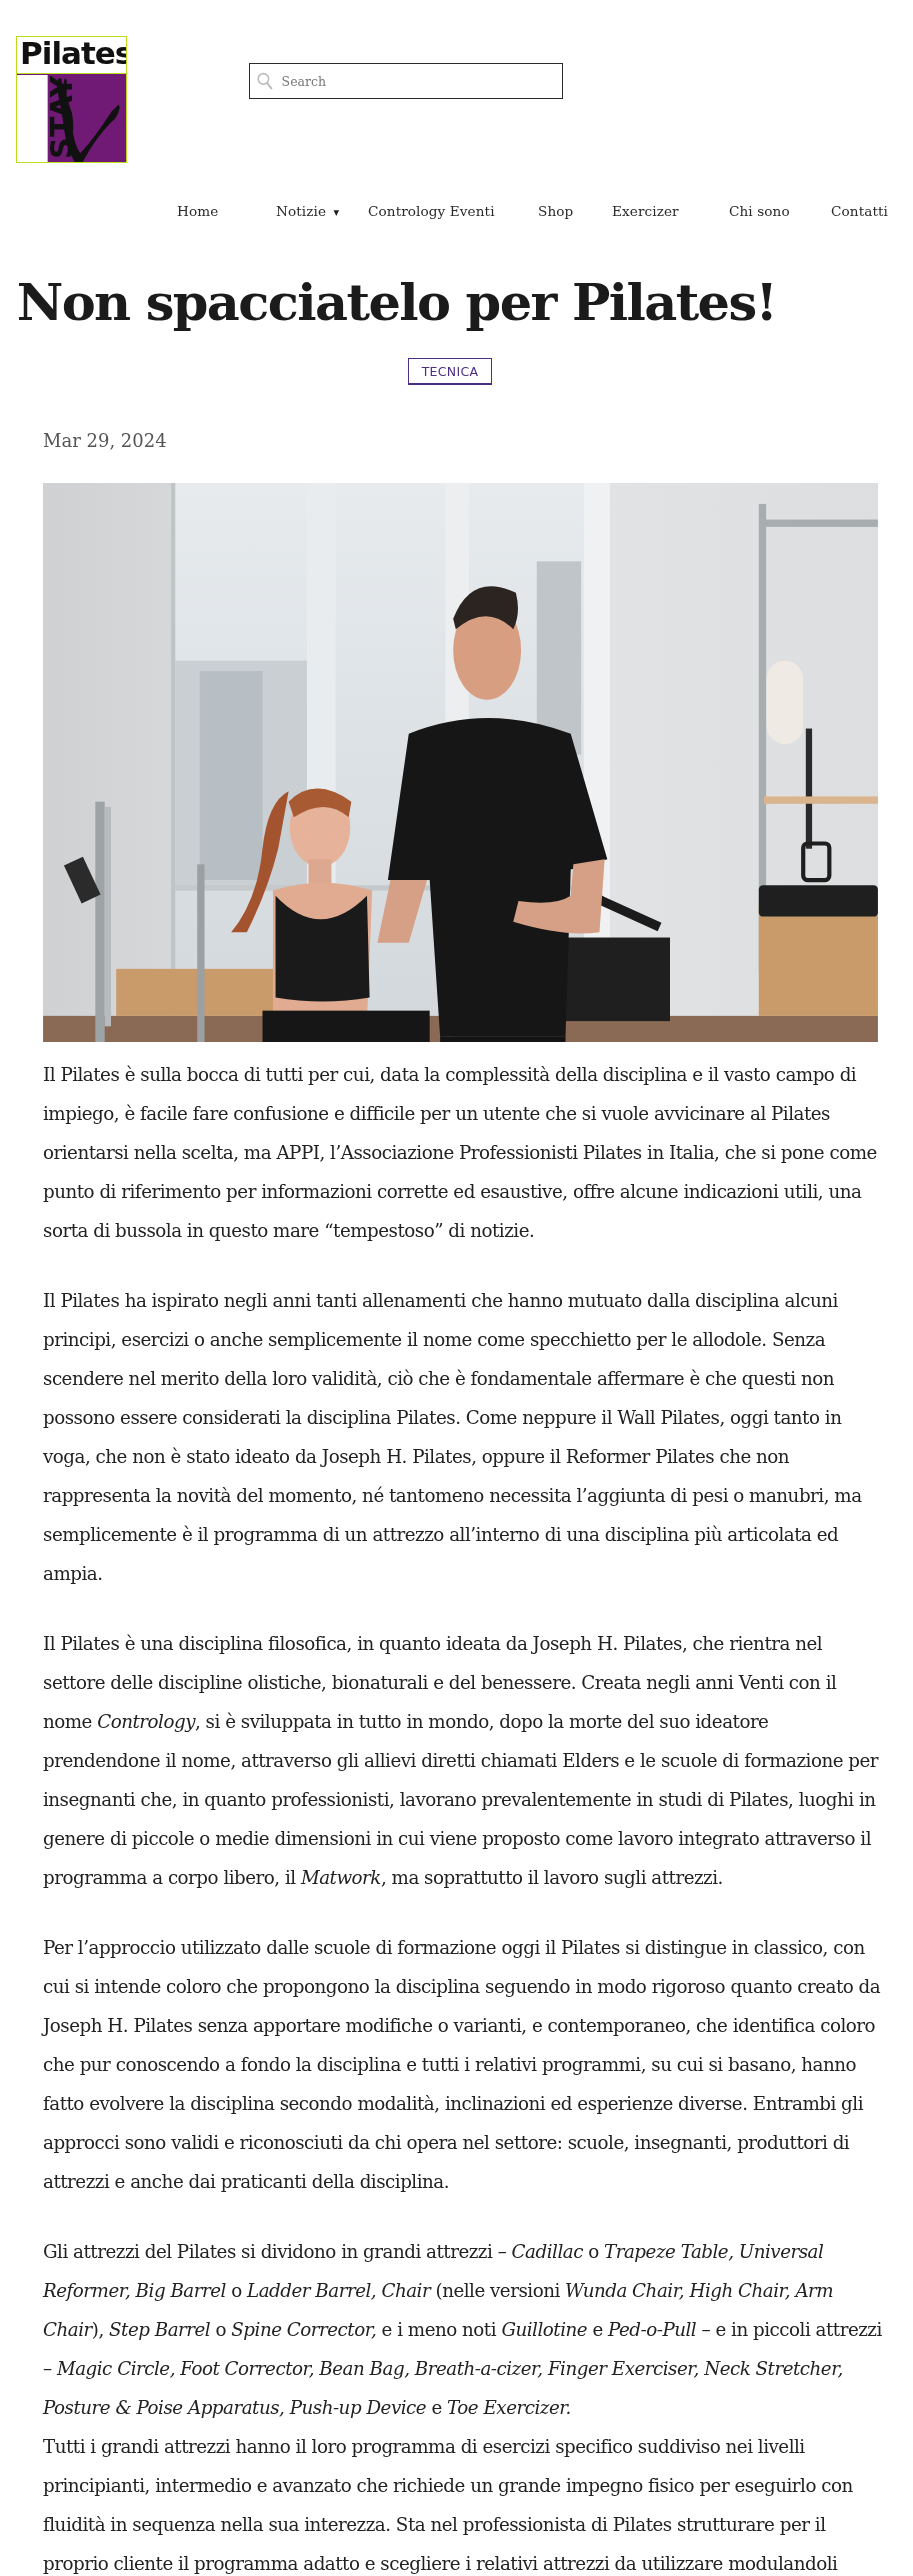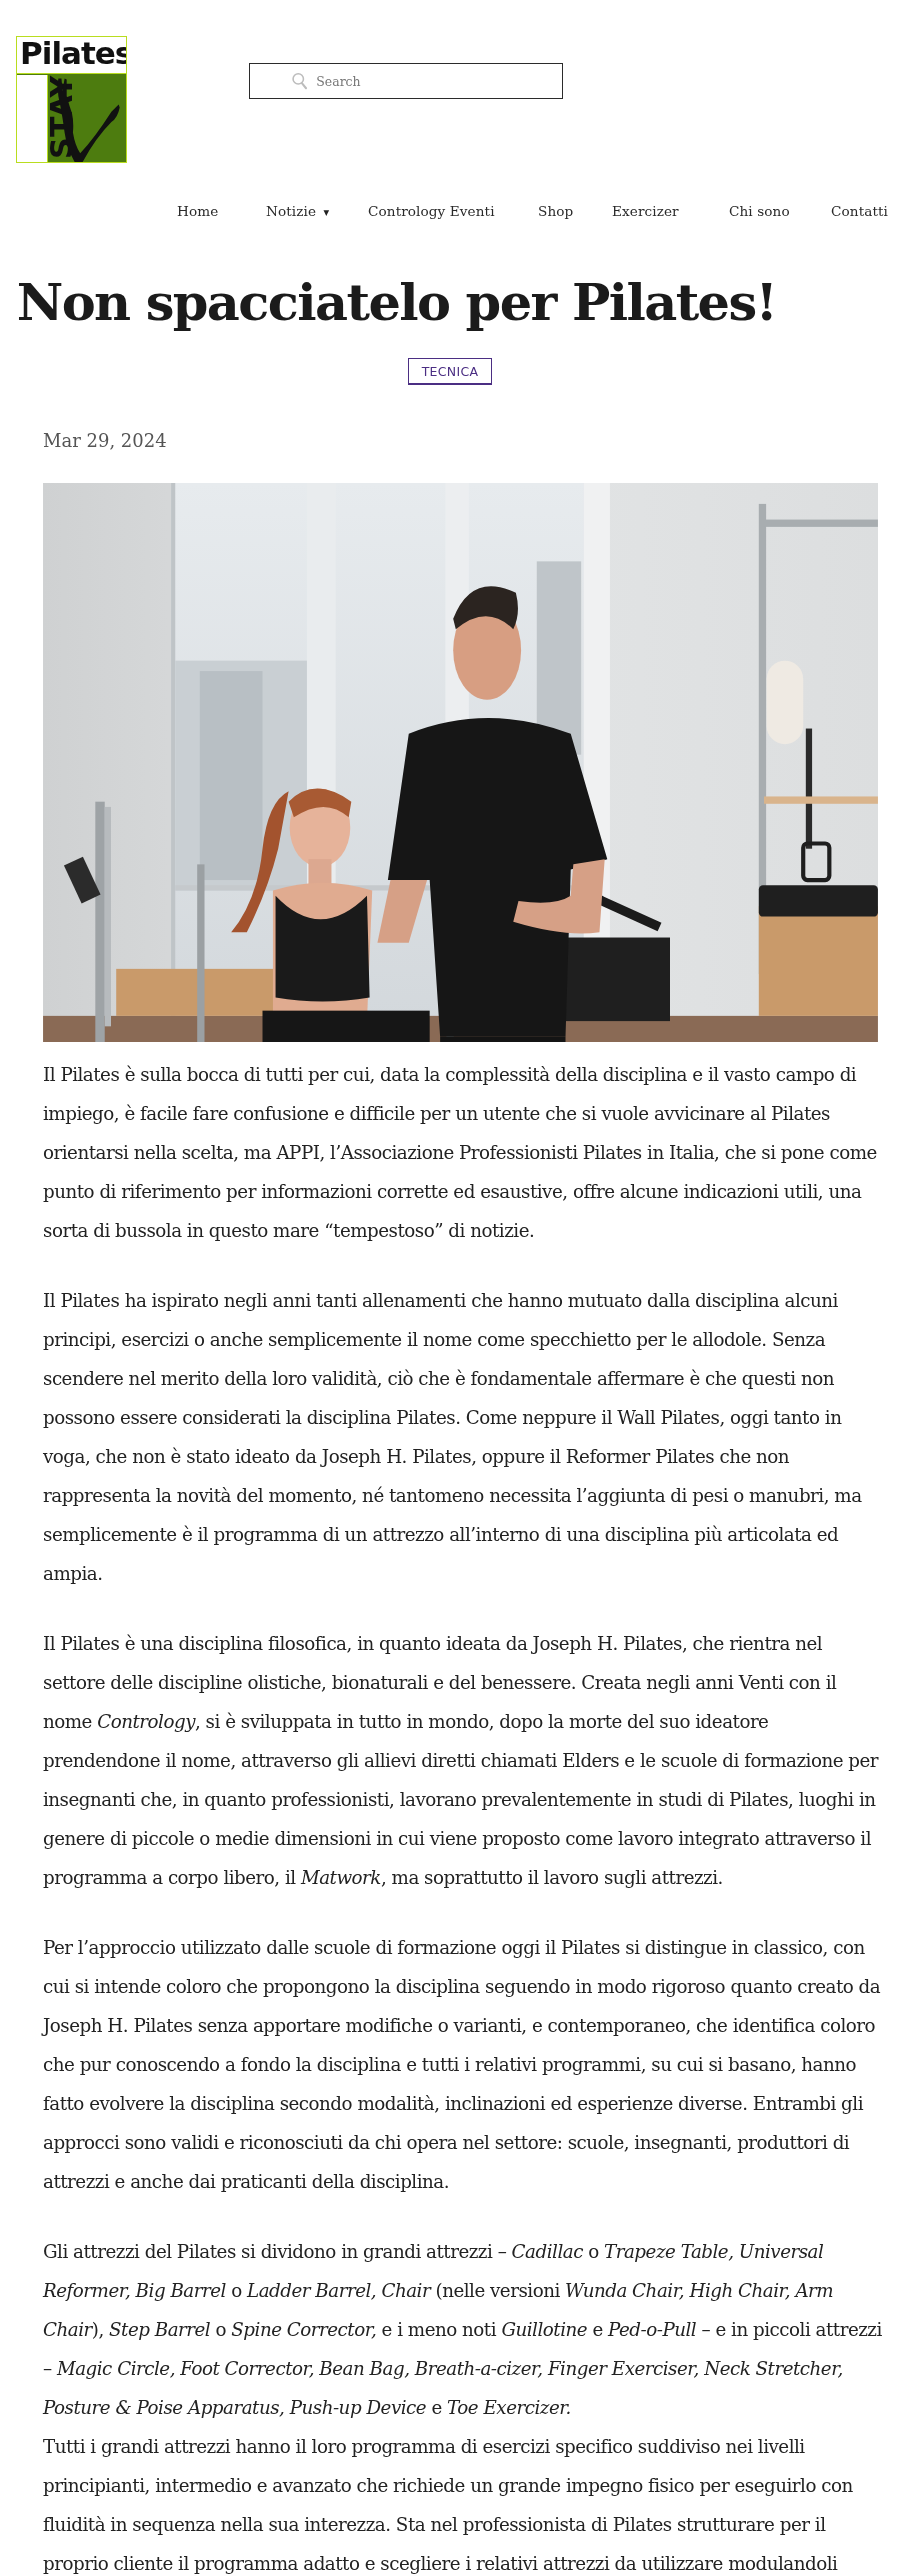--- a/index.html
+++ b/index.html
@@ -1,27 +1,27 @@
 <!DOCTYPE html>
 <html style="font-size:8.4px"><head>
   <meta charset="utf-8">
   <style>
     * { box-sizing: border-box; margin: 0; padding: 0; }
     html, body { width: 913px; background: #ffffff; }
     body { font-family: "DejaVu Serif", "Liberation Serif", serif; color: #1e1e1e; height: 2576px; position: relative; overflow: hidden; }
 
     
-    .logo { position: absolute; left: 16px; top: 36px; width: 111px; height: 127px; border: 1px solid #b9dd1f; background: #4d7c0f; overflow: hidden; }
+    .logo { position: absolute; left: 16px; top: 36px; width: 111px; height: 127px; border: 1px solid #b9dd1f; background: #701a75; overflow: hidden; }
     .logo .top { position: absolute; left: 0; top: 0; width: 100%; height: 37px; background: #fff; border-bottom: 1px solid #b9dd1f; }
     .logo .top span { position: absolute; left: 3.1px; top: -2.1px; font-family: "DejaVu Sans", sans-serif; font-weight: bold; font-size: 31px; letter-spacing: -1px; color: #111; }
     .logo .side { position: absolute; left: 0; top: 38px; width: 31px; height: 89px; background: #fff; border-right: 1px solid #b9dd1f; }
     .logo .side span { position: absolute; left: 27px; top: 84px; transform-origin: 0 0; transform: rotate(-90deg); font-family: "DejaVu Sans", sans-serif; font-weight: bold; font-size: 30px; color: #111; letter-spacing: 0.5px; }
     .logo svg { position: absolute; left: 32px; top: 38px; }
 
-    .search { position: absolute; left: 249px; top: 63px; width: 314px; height: 36px; border: 1.6px solid #2b2b2b; background: #fff; display: flex; align-items: center; padding-left: 35px; }
+    .search { position: absolute; left: 249px; top: 63px; width: 314px; height: 36px; border: 1.6px solid #2b2b2b; background: #fff; display: flex; align-items: center; }
     .search .icon { width: 18px; height: 21px; margin-left: 6.3px; margin-right: 7.3px; }
     .search input { border: none; outline: none; font-family: "DejaVu Serif", serif; font-size: 12.5px; color: #333; width: 251px; background: transparent; }
     .search input::placeholder { color: #777; }
 
     .nav { position: absolute; left: 0; top: 199px; width: 913px; height: 26px; }
     .nav a { position: absolute; top: 4.2px; font-size: 13.6px; color: #2a2a2a; text-decoration: none; white-space: nowrap; letter-spacing: 0.1px; }
     .nav .caret { font-size: 7.3px; margin-left: 7.3px; vertical-align: middle; color: #222; }
 
     
     .title { position: absolute; left: 0; top: 272px; width: 793px; text-align: center; font-size: 51px; font-weight: bold; color: #1b1b1b; letter-spacing: -1.6px; }
@@ -54,21 +54,21 @@
 <div class="search">
   <svg class="icon" viewBox="0 0 34 40">
     <circle cx="14" cy="15" r="10" fill="none" stroke="#bdbdbd" stroke-width="3"></circle>
     <line x1="21" y1="23" x2="29" y2="33" stroke="#bdbdbd" stroke-width="4" stroke-linecap="round"></line>
   </svg>
   <input type="text" placeholder="Search" style="">
 </div>
 
 <nav class="nav">
   <a href="#" style="left:177px">Home</a>
-  <a href="#" style="left:266px"><span>Notizie</span><span class="caret">▼</span></a>
+  <a href="#" style="left:276px"><span>Notizie</span><span class="caret">▼</span></a>
   <a href="#" style="left:368px">Contrology Eventi</a>
   <a href="#" style="left:538px">Shop</a>
   <a href="#" style="left:612px">Exercizer</a>
   <a href="#" style="left:729px">Chi sono</a>
   <a href="#" style="left:831px">Contatti</a>
 </nav>
 
 <h1 class="title">Non spacciatelo per Pilates!</h1>
 <a class="badge" href="#">TECNICA</a>
 <div class="date">Mar 29, 2024</div>

